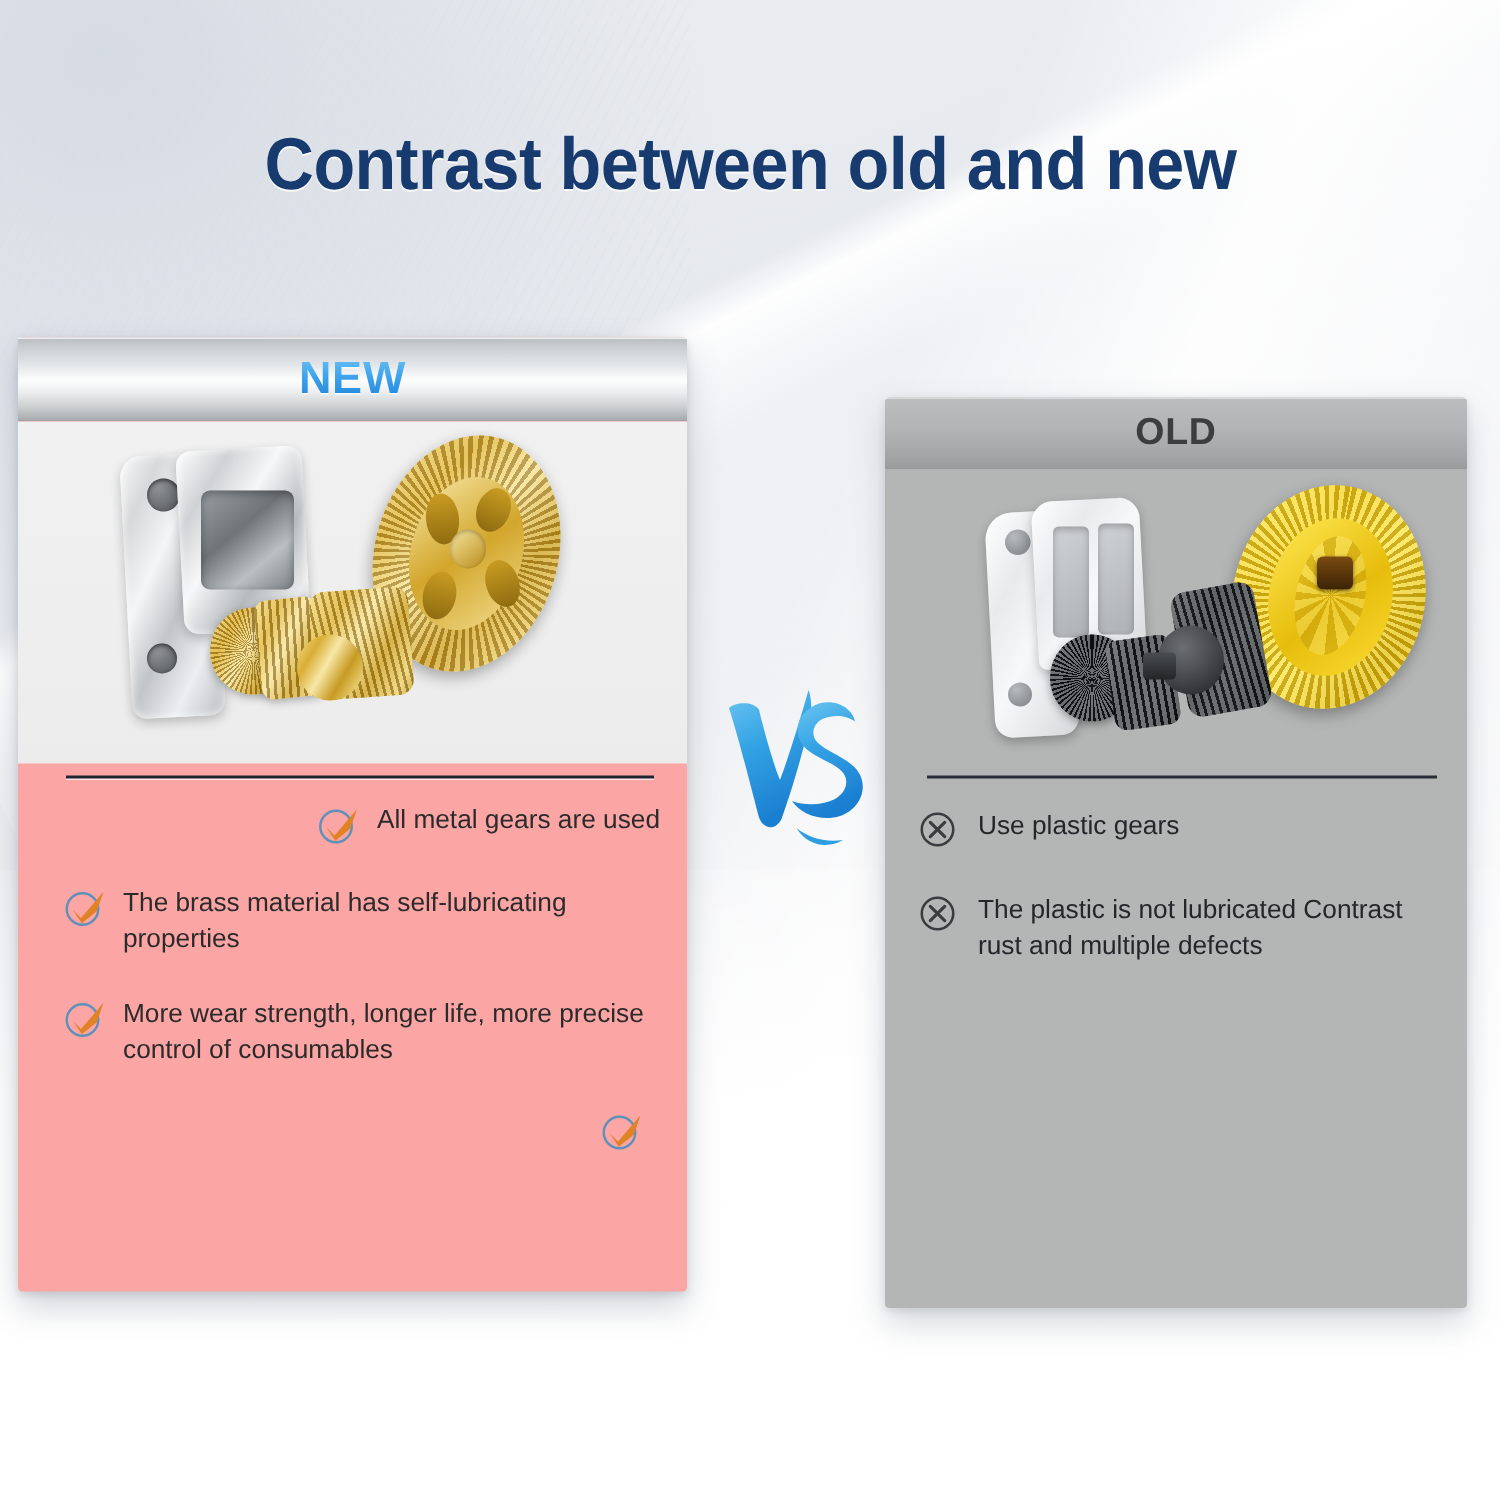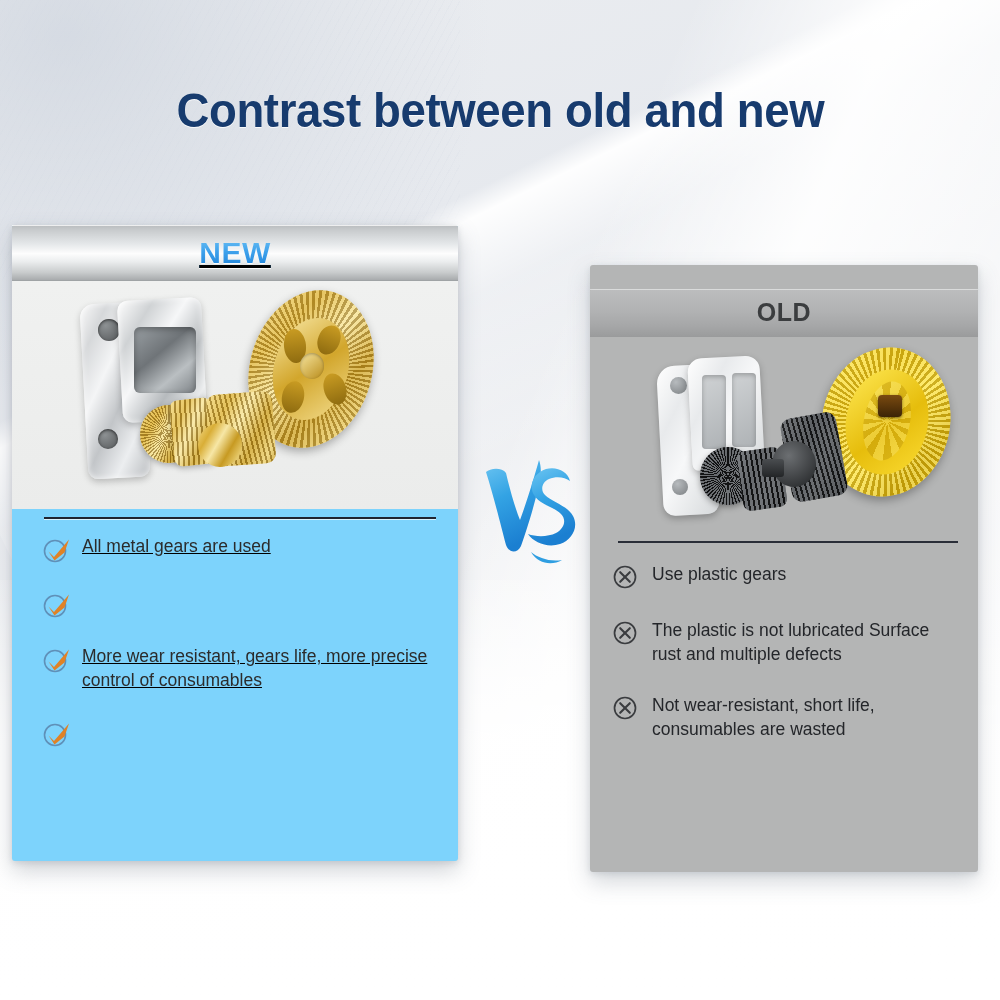--- a/index.html
+++ b/index.html
@@ -70,24 +70,23 @@
     transform: scaleX(.93);
     text-shadow: 0 1px 0 rgba(255,255,255,.8);
   }
 
   
   .panel { position: absolute; z-index: 4; }
 
   
   #panel-new {
     left: 12px; top: 225px; width: 446px; height: 636px;
-    background: #7dd3fc;
+    background: #fca5a5;
     border-radius: 3px;
     box-shadow: 0 10px 22px rgba(90,100,115,.28), 0 2px 6px rgba(90,100,115,.18);
-    text-decoration: underline;
   }
   #panel-new .head {
     height: 56px;
     border-radius: 2px 2px 0 0;
     background: linear-gradient(to bottom,
       #b9bcbe 0%, #c9ccce 10%, #e4e7e9 34%, #fdfdfd 52%,
       #eceeef 66%, #c9cccd 86%, #a8abad 100%);
     border-bottom: 1px solid #9fa3a5;
     display: flex; align-items: center; justify-content: center;
     position: relative;
@@ -120,21 +119,20 @@
     border-radius: 3px;
     box-shadow: 0 10px 22px rgba(90,100,115,.26), 0 2px 6px rgba(90,100,115,.16);
   }
   #panel-old .head {
     height: 48px;
     border-radius: 3px 3px 0 0;
     background: linear-gradient(to bottom, #bcbdbe 0%, #b2b3b4 45%, #a6a7a8 78%, #9b9c9d 100%);
     border-bottom: 1px solid #9a9b9c;
     display: flex; align-items: center; justify-content: center;
     position: relative;
-    margin-top: 24px;
   }
   #panel-old .head::after {
     content: ""; position: absolute; left: 0; right: 0; top: 0; height: 1px;
     background: rgba(255,255,255,.45);
   }
   #panel-old .head .label {
     font-size: 25px; font-weight: bold; color: #3b3d3f; letter-spacing: .5px;
   }
   #panel-old .photo {
     height: 200px; position: relative; overflow: hidden;
@@ -143,21 +141,21 @@
   #panel-old .divider {
     height: 2px; background: #2a2e38; margin: 4px 20px 0 28px;
   }
   #panel-old .bullets { padding: 20px 20px 0 22px; }
 
   
   .row { display: flex; align-items: flex-start; margin-bottom: 22px; }
   .row .txt { font-size: 17.5px; line-height: 1.35; }
   #panel-new .row .txt { color: #2b2b2b; }
   #panel-old .row .txt { color: #24262a; }
-  #panel-new .row { margin-bottom: 27px; }
+  #panel-new .row { margin-bottom: 27px; justify-content: flex-end; }
   #panel-old .row { margin-bottom: 28px; }
 
   .ico { flex: 0 0 auto; width: 30px; height: 28px; margin-right: 10px; position: relative; top: 1px; }
   .ico svg { display: block; overflow: visible; }
 
   
   #vs {
     position: absolute; left: 476px; top: 448px; width: 110px; height: 120px; z-index: 6;
   }
   #vs svg { display: block; }
@@ -241,29 +239,30 @@
       </span>
       <span class="txt">All metal gears are used</span>
     </div>
     <div class="row">
       <span class="ico">
         <svg width="30" height="28" viewBox="0 0 30 28">
           <circle cx="13" cy="15" r="10.5" fill="none" stroke="#5f90b8" stroke-width="1.6"></circle>
           <path d="M6.5 15.5 L12 21 L27 3.5 L22.5 16.5 L12.5 24.5 Z" fill="#e08226"></path>
         </svg>
       </span>
+      <span class="txt">The brass material has self-lubricating properties</span>
     </div>
     <div class="row">
       <span class="ico">
         <svg width="30" height="28" viewBox="0 0 30 28">
           <circle cx="13" cy="15" r="10.5" fill="none" stroke="#5f90b8" stroke-width="1.6"></circle>
           <path d="M6.5 15.5 L12 21 L27 3.5 L22.5 16.5 L12.5 24.5 Z" fill="#e08226"></path>
         </svg>
       </span>
-      <span class="txt">More wear resistant, gears life, more precise control of consumables</span>
+      <span class="txt">More wear strength, longer life, more precise control of consumables</span>
     </div>
     <div class="row">
       <span class="ico">
         <svg width="30" height="28" viewBox="0 0 30 28">
           <circle cx="13" cy="15" r="10.5" fill="none" stroke="#5f90b8" stroke-width="1.6"></circle>
           <path d="M6.5 15.5 L12 21 L27 3.5 L22.5 16.5 L12.5 24.5 Z" fill="#e08226"></path>
         </svg>
       </span>
     </div>
   </div>
@@ -311,30 +310,21 @@
       </span>
       <span class="txt">Use plastic gears</span>
     </div>
     <div class="row">
       <span class="ico">
         <svg width="26" height="26" viewBox="0 0 26 26">
           <circle cx="13" cy="13" r="10.5" fill="none" stroke="#3a3c3f" stroke-width="1.7"></circle>
           <path d="M8.2 8.2 L17.8 17.8 M17.8 8.2 L8.2 17.8" stroke="#3a3c3f" stroke-width="2.1" stroke-linecap="round"></path>
         </svg>
       </span>
-      <span class="txt">The plastic is not lubricated Surface rust and multiple defects</span>
-    </div>
-    <div class="row">
-      <span class="ico">
-        <svg width="26" height="26" viewBox="0 0 26 26">
-          <circle cx="13" cy="13" r="10.5" fill="none" stroke="#3a3c3f" stroke-width="1.7"></circle>
-          <path d="M8.2 8.2 L17.8 17.8 M17.8 8.2 L8.2 17.8" stroke="#3a3c3f" stroke-width="2.1" stroke-linecap="round"></path>
-        </svg>
-      </span>
-      <span class="txt">Not wear-resistant, short life, consumables are wasted</span>
+      <span class="txt">The plastic is not lubricated Contrast rust and multiple defects</span>
     </div>
   </div>
 </div>
 
 <div id="vs">
   <svg width="110" height="120" viewBox="0 0 110 120">
     <defs>
       <linearGradient id="vsg" x1="0" y1="0" x2="0.3" y2="1">
         <stop offset="0%" stop-color="#6ec6f2"></stop>
         <stop offset="45%" stop-color="#33a3e4"></stop>

